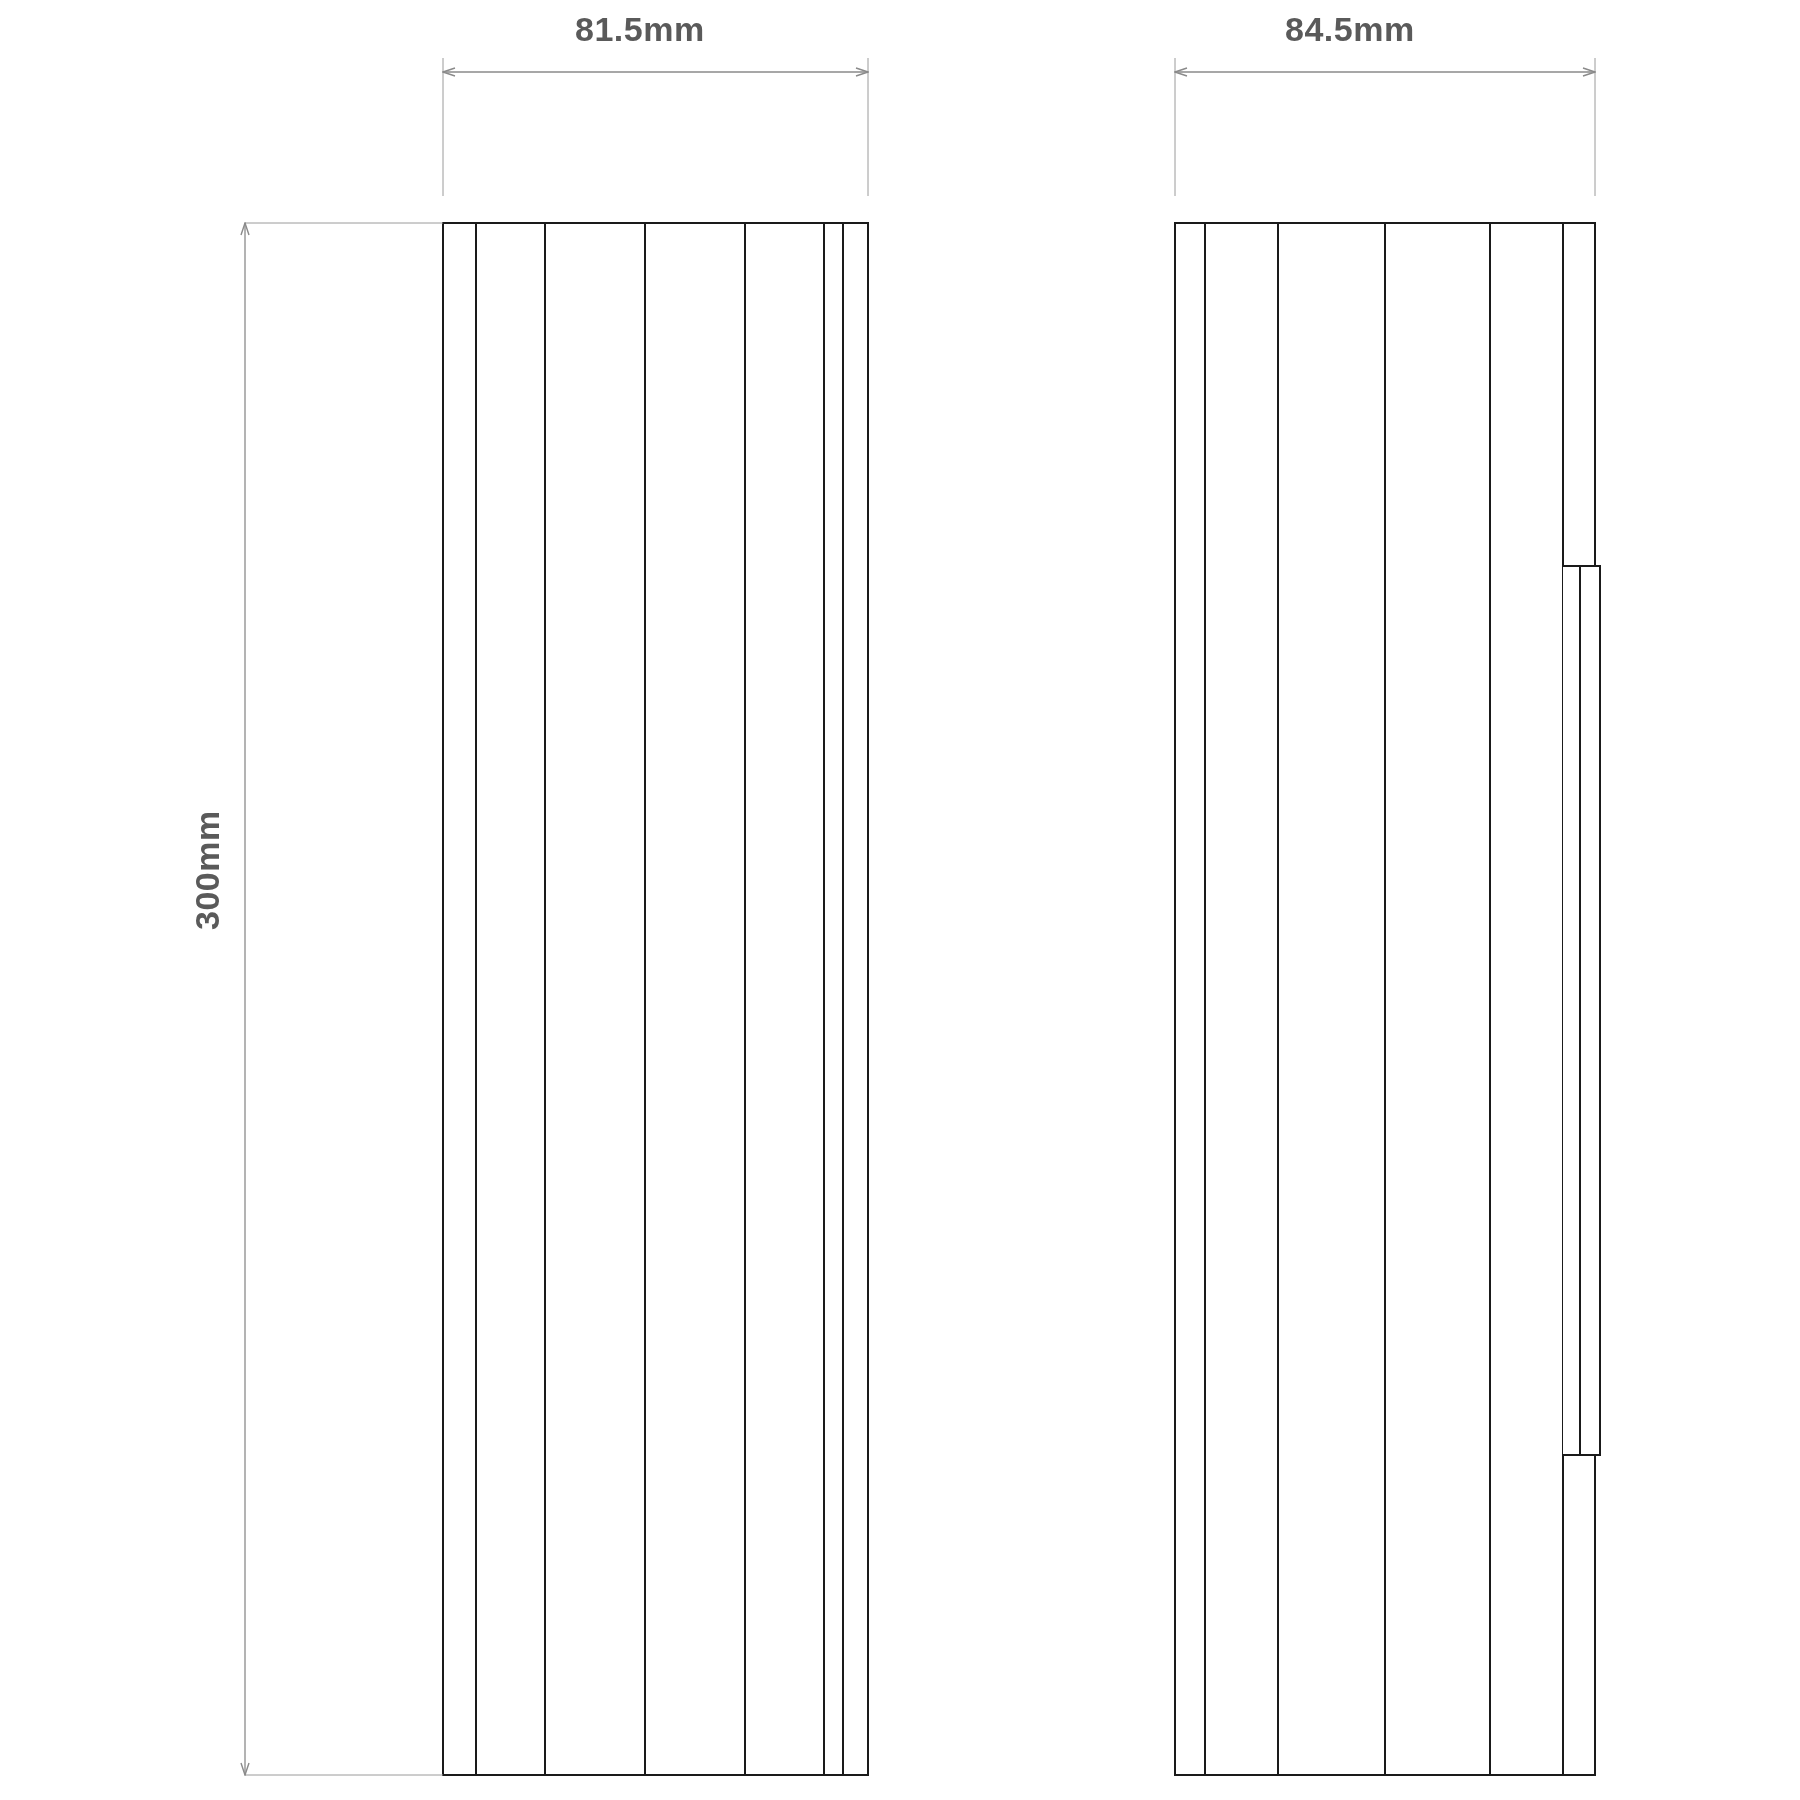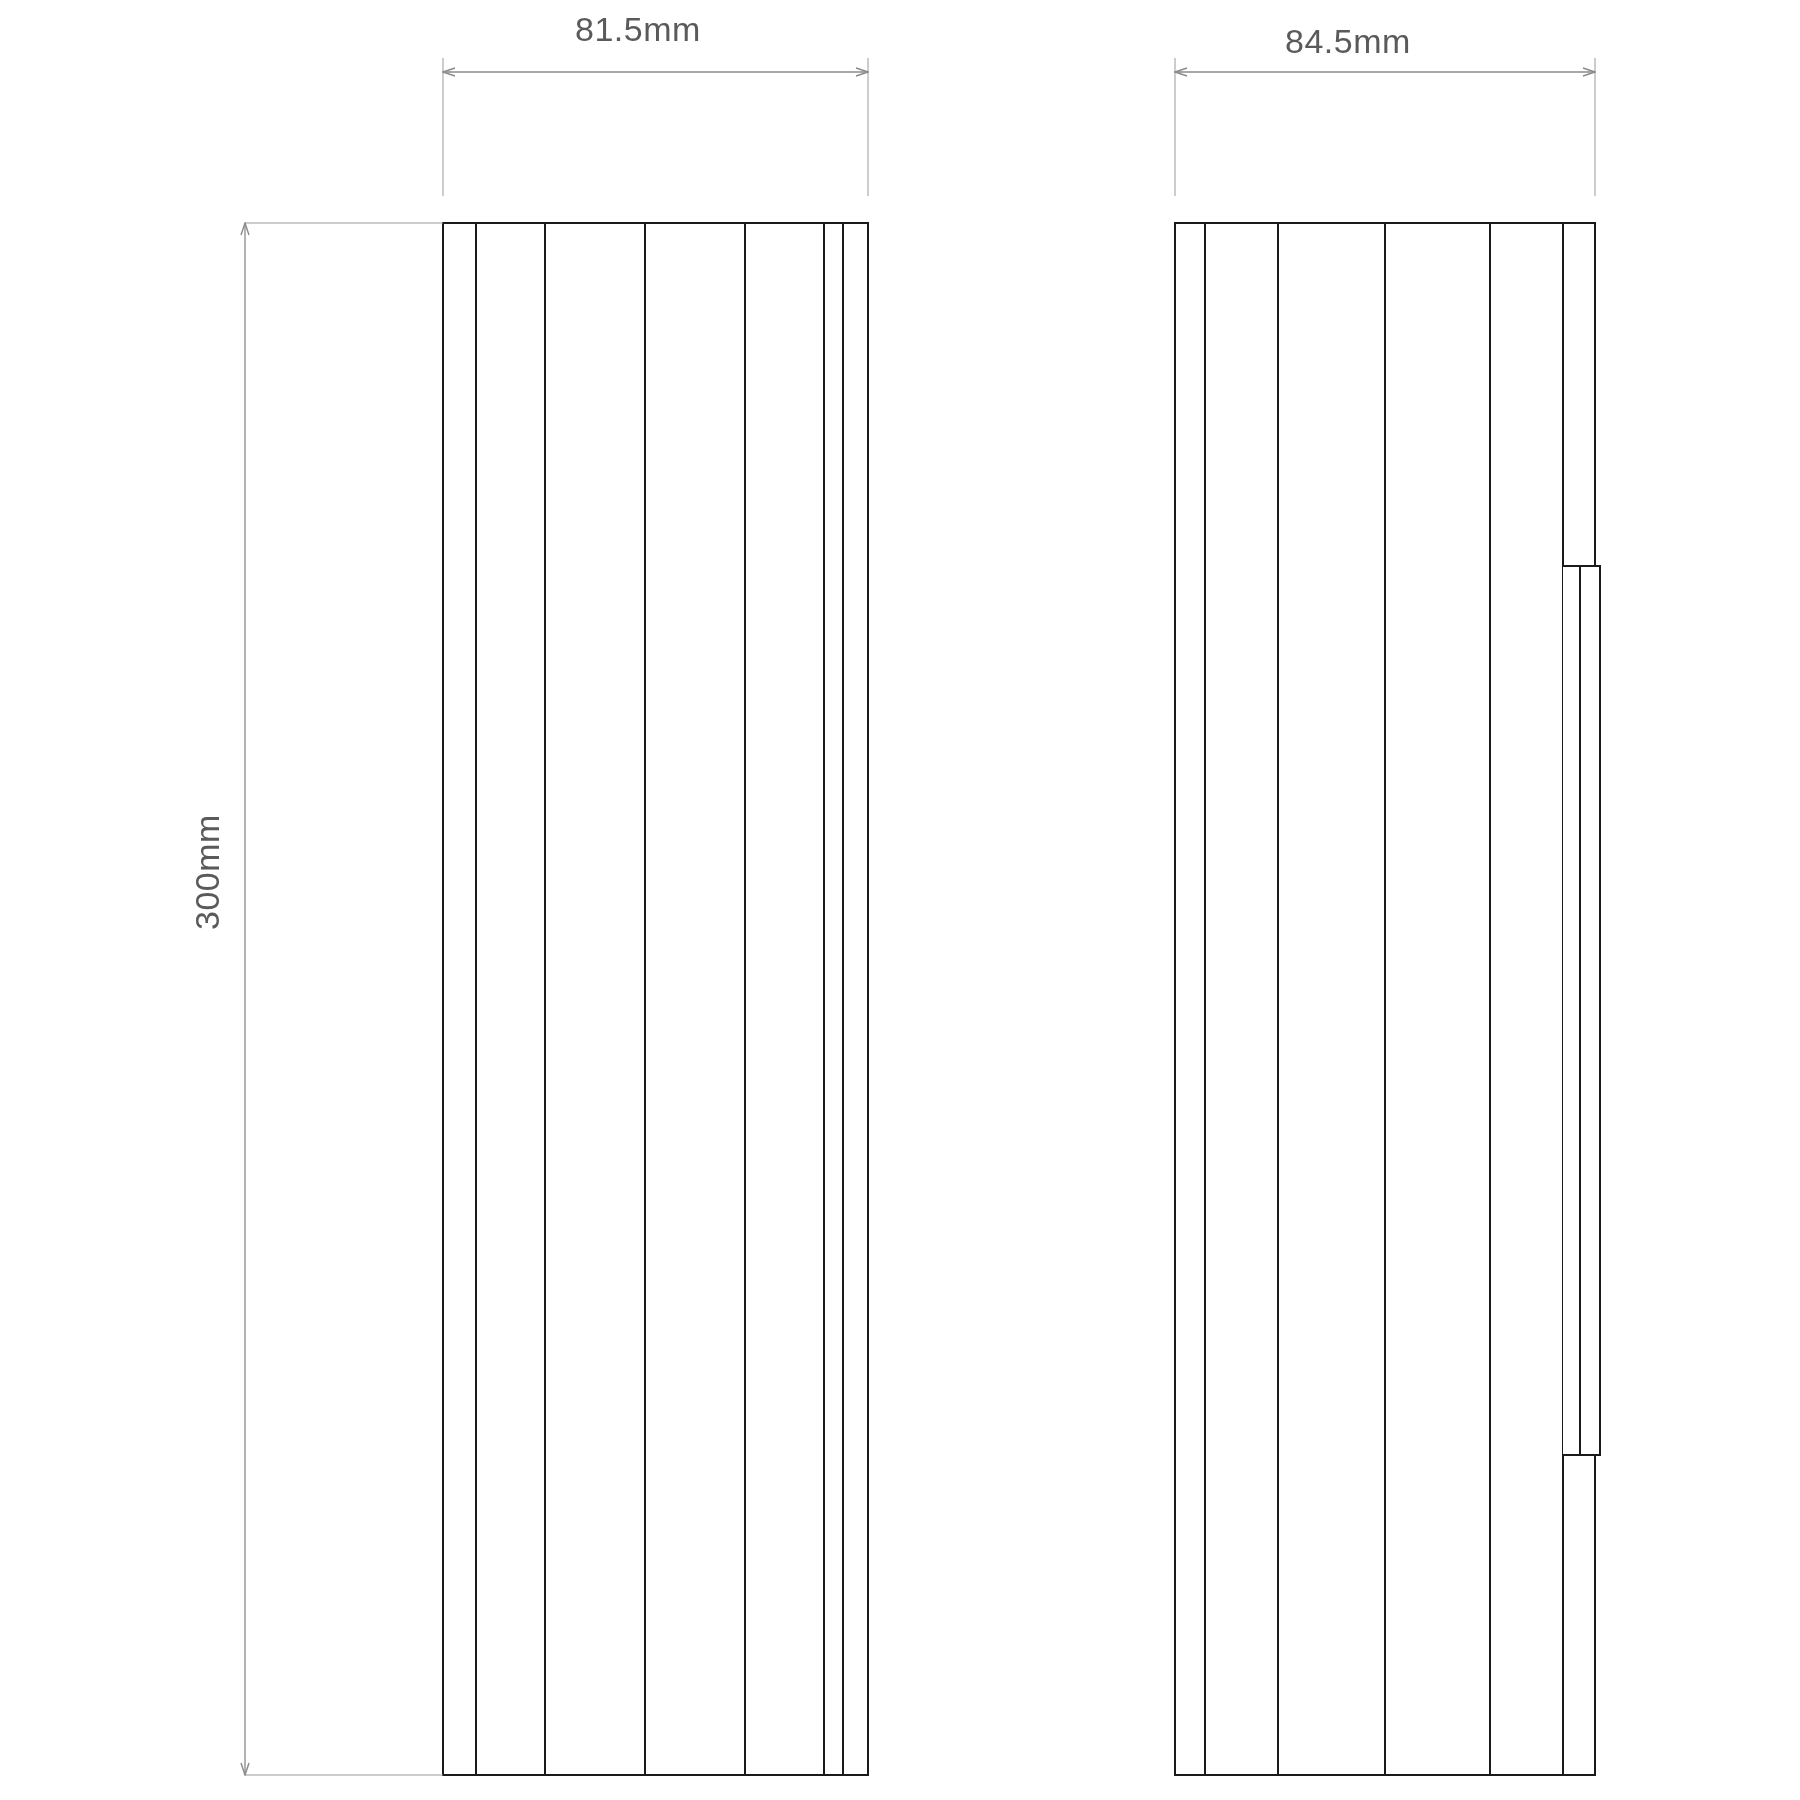--- a/index.html
+++ b/index.html
@@ -11,20 +11,21 @@
     width: 1800px;
     height: 1800px;
     font-family: "Liberation Sans", sans-serif;
     color: #555555;
     overflow: hidden;
   }
   #stage {
     position: relative;
     width: 1800px;
     height: 1724px;
+    font-weight: bold;
   }
   svg#drawing {
     position: absolute;
     left: 0;
     top: 0;
     width: 1800px;
     height: 1800px;
   }
   .dim-label {
     position: absolute;
@@ -33,21 +34,21 @@
     color: #5a5a5a;
     letter-spacing: 0.5px;
     white-space: nowrap;
   }
   #label-width-front {
     left: 575px;
     top: 10px;
   }
   #label-width-side {
     left: 1285px;
-    top: 22px;
+    top: 10px;
   }
   #label-height {
     left: 188px;
     top: 930px;
     transform: rotate(-90deg);
     transform-origin: 0 0;
   }
 </style>
 </head>
 <body>

